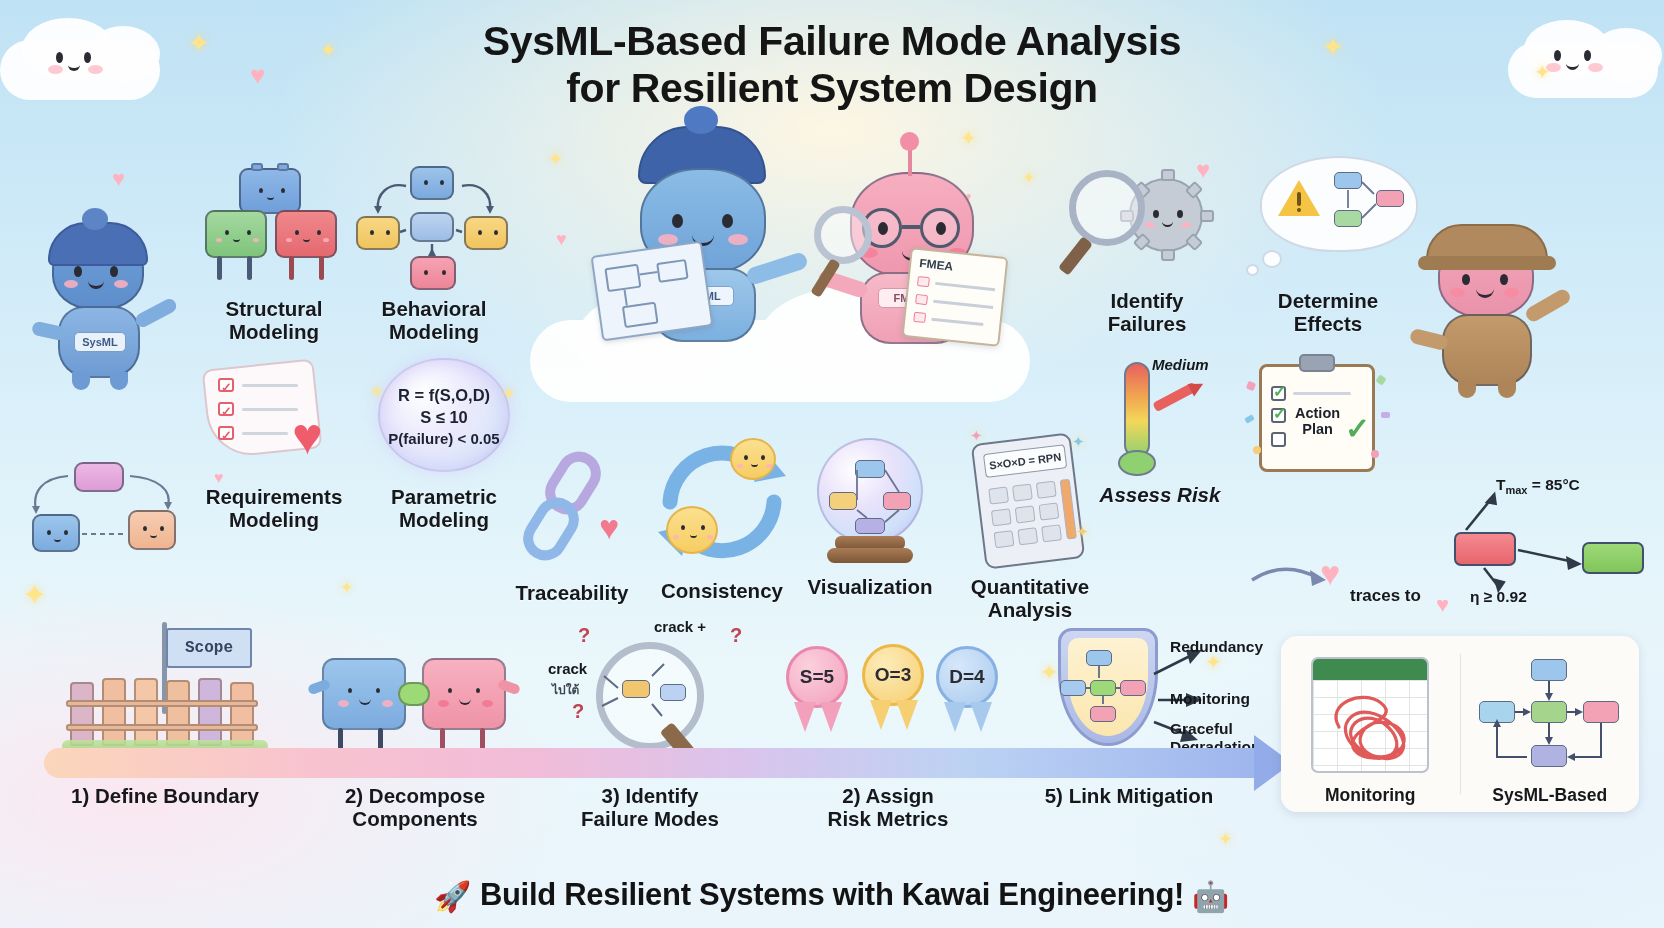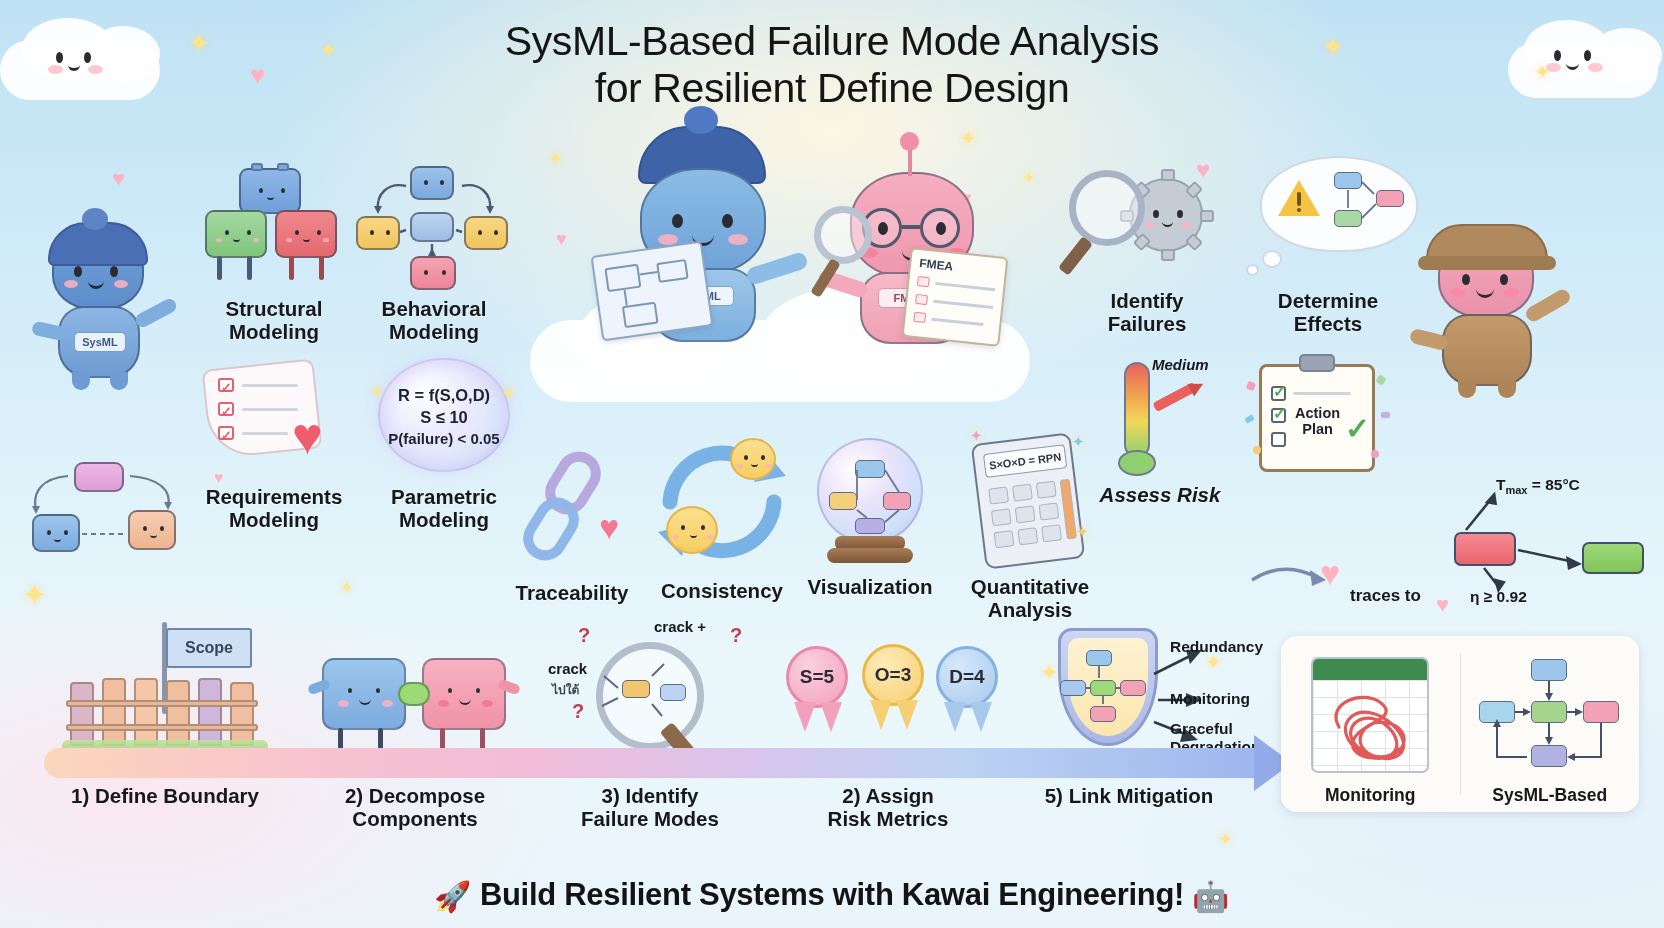--- a/index.html
+++ b/index.html
@@ -22,21 +22,21 @@
   .cloud::before, .cloud::after {
     content: ""; position: absolute; background: #fff; border-radius: 50%;
   }
   
   .spark { position: absolute; color: #ffe48a; font-size: 26px; line-height: 1; text-shadow: 0 0 8px rgba(255,220,120,.8); }
   .heart { position: absolute; color: #ffb3c1; line-height: 1; }
   
   .title {
     position: absolute; left: 0; right: 0; top: 18px;
     text-align: center; color: #151515;
-    font-size: 41px; font-weight: normal; line-height: 1.15;
+    font-size: 41px; font-weight: bold; line-height: 1.15;
     letter-spacing: -0.4px;
   }
   .title span { display: block; }
   
   .item { position: absolute; text-align: center; }
   .item .caption {
     font-size: 20.5px; font-weight: bold; color: #16181c; line-height: 1.12;
     white-space: pre-line; text-shadow: 0 1px 0 rgba(255,255,255,.5);
   }
   .art { position: relative; margin: 0 auto 6px; }
@@ -173,21 +173,21 @@
     <div style="position:absolute;left:42px;top:13px;width:15px;height:9px;background:#ffc0cb;border-radius:50%;opacity:.85;"></div>
     <div style="position:absolute;left:20px;top:12px;width:13px;height:8px;border-bottom:3px solid #2b2b33;border-radius:0 0 13px 13px;"></div>
   </div>
 
   <div class="cloud" style="left:530px;top:320px;width:500px;height:82px;border-radius:50px;"></div>
   <div class="cloud" style="left:576px;top:292px;width:150px;height:96px;border-radius:50%;"></div>
   <div class="cloud" style="left:760px;top:286px;width:190px;height:104px;border-radius:50%;"></div>
 
   <div class="title">
     <span>SysML-Based Failure Mode Analysis</span>
-    <span>for Resilient Define Design</span>
+    <span>for Resilient System Design</span>
   </div>
 
   <div class="spark" style="left:188px;top:30px;">✦</div>
   <div class="spark" style="left:320px;top:40px;font-size:20px;">✦</div>
   <div class="spark" style="left:1322px;top:34px;">✦</div>
   <div class="spark" style="left:1534px;top:62px;font-size:20px;">✦</div>
   <div class="spark" style="left:960px;top:128px;font-size:20px;">✦</div>
   <div class="spark" style="left:1022px;top:170px;font-size:16px;">✦</div>
   <div class="spark" style="left:548px;top:150px;font-size:18px;">✦</div>
   <div class="spark" style="left:22px;top:580px;font-size:30px;">✦</div>
@@ -584,21 +584,21 @@
     <svg width="230" height="150" style="position:absolute;left:0;top:0;">
       <path d="M44,60 L70,28" stroke="#2f3947" stroke-width="2.6" fill="none"></path>
       <polygon points="74,22 62,32 74,36" fill="#2f3947" transform="rotate(-8 70,28)"></polygon>
       <path d="M96,80 L152,92" stroke="#2f3947" stroke-width="2.6" fill="none"></path>
       <polygon points="160,94 144,86 146,100" fill="#2f3947"></polygon>
       <path d="M62,98 L76,116" stroke="#2f3947" stroke-width="2.6" fill="none"></path>
       <polygon points="80,122 68,112 80,108" fill="#2f3947" transform="rotate(34 76,116)"></polygon>
     </svg>
   </div>
 
-  <div style="position:absolute;left:56px;top:620px;width:220px;height:130px;">
+  <div style="position:absolute;left:56px;top:620px;width:220px;height:130px;font-family:Liberation Mono, monospace;">
     <div class="flag-pole" style="left:106px;top:2px;height:92px;"></div>
     <div class="flagcloth" style="left:110px;top:8px;width:86px;height:40px;border-radius:3px;display:flex;align-items:center;justify-content:center;">
       <span style="font-size:16px;font-weight:bold;color:#33465f;">Scope</span>
     </div>
     <div class="picket" style="left:14px;top:62px;width:24px;height:64px;background:#dbb6c9;"></div>
     <div class="picket" style="left:46px;top:58px;width:24px;height:68px;background:#f0bfa2;"></div>
     <div class="picket" style="left:78px;top:58px;width:24px;height:68px;background:#f3c7a8;"></div>
     <div class="picket" style="left:110px;top:60px;width:24px;height:66px;background:#efc09f;"></div>
     <div class="picket" style="left:142px;top:58px;width:24px;height:68px;background:#cfb6dd;"></div>
     <div class="picket" style="left:174px;top:62px;width:24px;height:64px;background:#f0bfa2;"></div>

